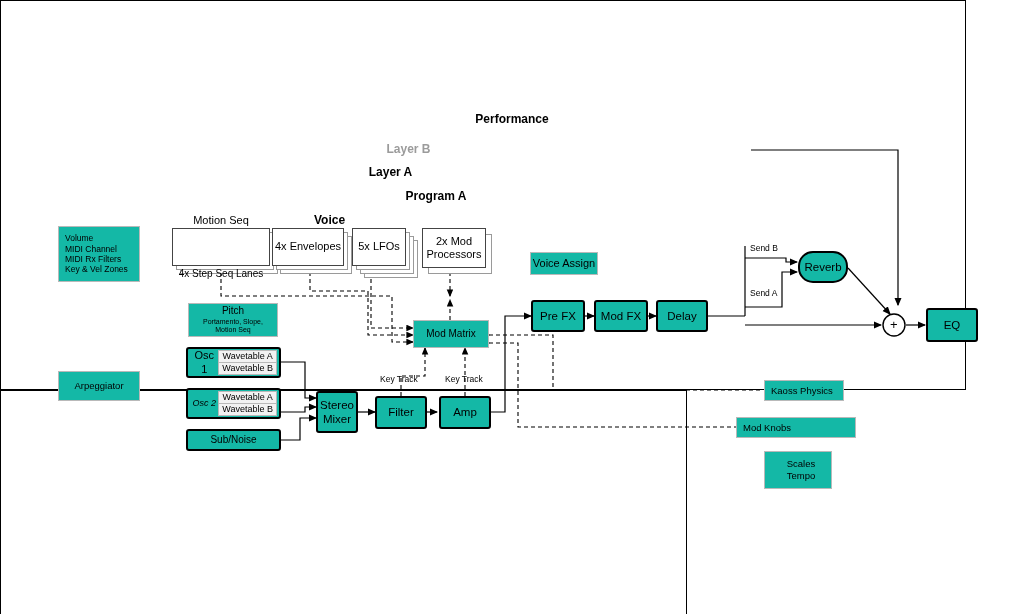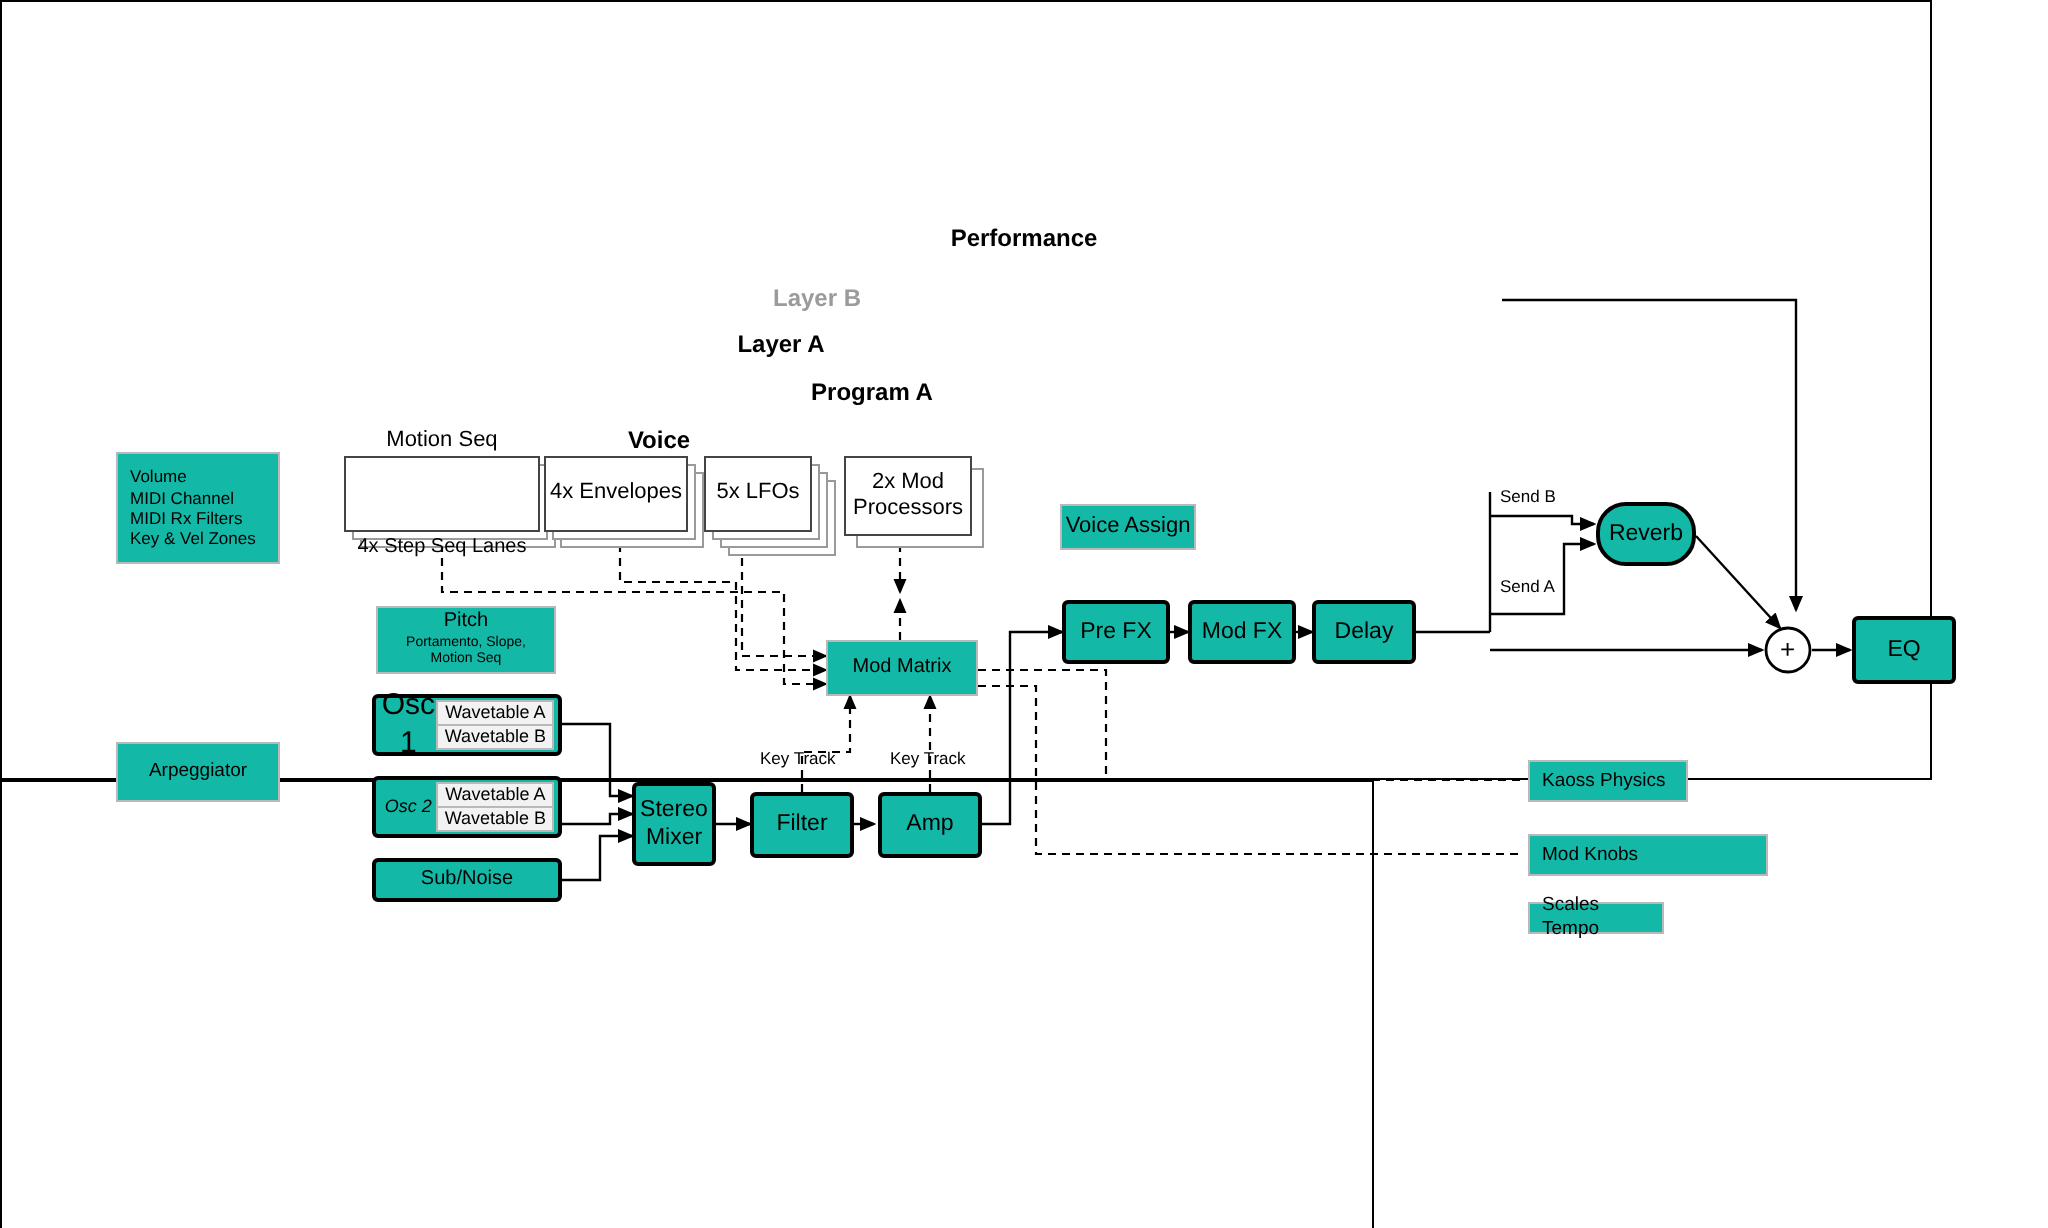--- a/index.html
+++ b/index.html
@@ -153,21 +153,21 @@
     </div>
   </div>
 
   <div class="node box-thin" style="left:188px;top:303px;width:90px;height:34px;">
     <div style="font-size:10px;">Pitch</div>
     <div style="font-size:7px;">Portamento, Slope,</div>
     <div style="font-size:7px;">Motion Seq</div>
   </div>
 
   <div class="node box-bold" style="left:186px;top:347px;width:95px;height:31px;flex-direction:row;padding:2px;">
-    <span style="font-size:15px;width:30px;">Osc 1</span>
+    <span style="font-size:11px;width:30px;">Osc 1</span>
     <span style="display:flex;flex-direction:column;width:62px;">
       <span class="box-thin" style="font-size:9px;background:#f2f2f2;padding:0 2px;">Wavetable A</span>
       <span class="box-thin" style="font-size:9px;background:#f2f2f2;padding:0 2px;border-top:none;">Wavetable B</span>
     </span>
   </div>
 
   <div class="node box-bold" style="left:186px;top:388px;width:95px;height:31px;flex-direction:row;padding:2px;">
     <span style="font-size:9px;width:30px;font-style:italic;">Osc 2</span>
     <span style="display:flex;flex-direction:column;width:62px;">
       <span class="box-thin" style="font-size:9px;background:#f2f2f2;padding:0 2px;">Wavetable A</span>
@@ -201,20 +201,20 @@
   <div class="lbl" style="left:750px;top:288px;">Send A</div>
 
   <div class="node box-bold" style="left:798px;top:251px;width:50px;height:32px;border-radius:15px;">Reverb</div>
 
   <div class="lbl" style="left:890px;top:317px;font-size:13px;">+</div>
 
   <div class="node box-bold" style="left:926px;top:308px;width:52px;height:34px;">EQ</div>
 
   <div class="node box-thin left" style="left:764px;top:380px;width:80px;height:21px;justify-content:center;font-size:9.5px;">Kaoss Physics</div>
 
-  <div class="node box-thin left" style="left:764px;top:417px;width:120px;height:21px;justify-content:center;font-size:9.5px;">Mod Knobs</div>
-
-  <div class="node box-thin left" style="left:764px;top:451px;width:68px;height:16px;justify-content:center;font-size:9.5px;">
+  <div class="node box-thin left" style="left:736px;top:417px;width:120px;height:21px;justify-content:center;font-size:9.5px;">Mod Knobs</div>
+
+  <div class="node box-thin left" style="left:764px;top:451px;width:68px;height:38px;justify-content:center;font-size:9.5px;align-items:center;">
     <div>Scales</div>
     <div>Tempo</div>
   </div>
 
 </div>
 
 </body></html>

